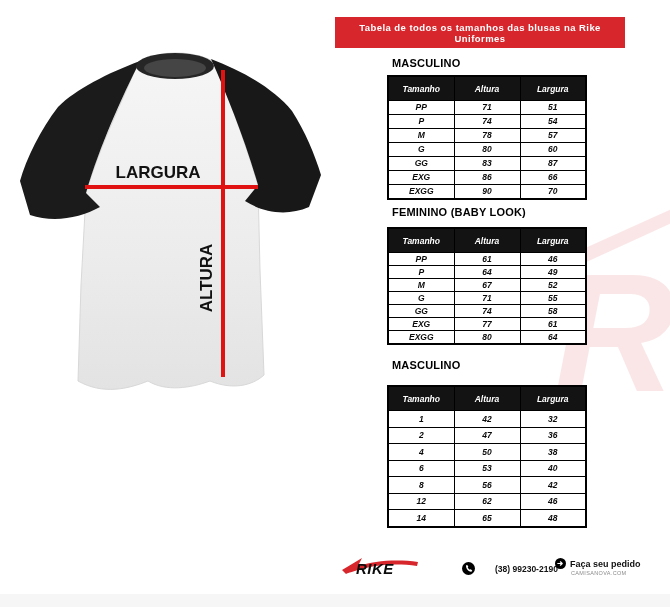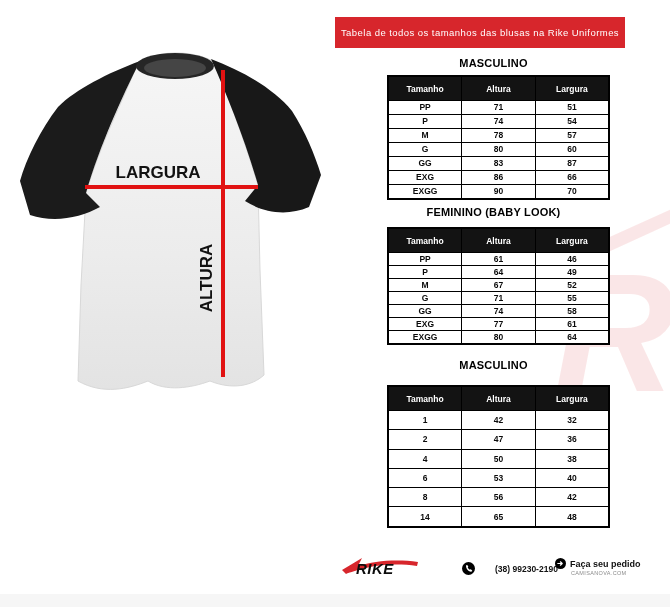--- a/index.html
+++ b/index.html
@@ -6,37 +6,37 @@
   body{
     width:670px;height:607px;position:relative;overflow:hidden;
     background:#ffffff;
     font-family:"Liberation Sans", sans-serif;
     color:#111;
   }
   .banner{
     position:absolute;left:335px;top:17px;width:290px;height:31px;
     background:var(--accent,#d7262c);color:#fff;
     display:flex;align-items:center;justify-content:center;
-    font-size:9.5px;font-weight:400;letter-spacing:.45px;text-align:center;
+    font-size:9.5px;font-weight:700;letter-spacing:.45px;text-align:center;
   }
   
   .shirt-wrap{position:absolute;left:8px;top:45px;width:325px;height:355px;}
   
   .watermark{position:absolute;right:0;top:195px;width:112px;height:210px;overflow:hidden;pointer-events:none;}
   
   .sec-title{
-    position:absolute;left:382px;width:223px;text-align:center;
+    position:absolute;left:392px;width:223px;text-align:left;
     font-size:11px;font-weight:700;letter-spacing:.2px;color:#000;
   }
   .t-masc-title{top:57px}
   .t-fem-title{top:206px}
   .t-inf-title{top:359px}
   table.size{
-    position:absolute;left:387px;width:223px;border-collapse:collapse;
-    table-layout:fixed;background:#fff;border:2px solid #000;
+    position:absolute;left:387px;width:200px;border-collapse:collapse;
+    table-layout:fixed;background:#fff;border:2px solid #000;font-style:italic;
   }
   .t-masc{top:75px;height:125px}
   .t-fem{top:227px;height:118px}
   .t-inf{top:385px;height:143px}
   table.size th{
     background:var(--table_header,#131313);color:#fff;
     font-size:8.5px;font-weight:700;border:1px solid #000;height:21px;
   }
   table.size td{
     border:1px solid #000;font-size:8.5px;font-weight:600;
@@ -240,20 +240,25 @@
       </tr>
       <tr>
         <td>6</td>
         <td>53</td>
         <td>40</td>
       </tr>
       <tr>
         <td>8</td>
         <td>56</td>
         <td>42</td>
+      </tr>
+      <tr>
+        <td>12</td>
+        <td>62</td>
+        <td>46</td>
       </tr>
       <tr>
         <td>14</td>
         <td>65</td>
         <td>48</td>
       </tr>
     </tbody>
 </table>
 
 <div class="bottom-strip"></div>

